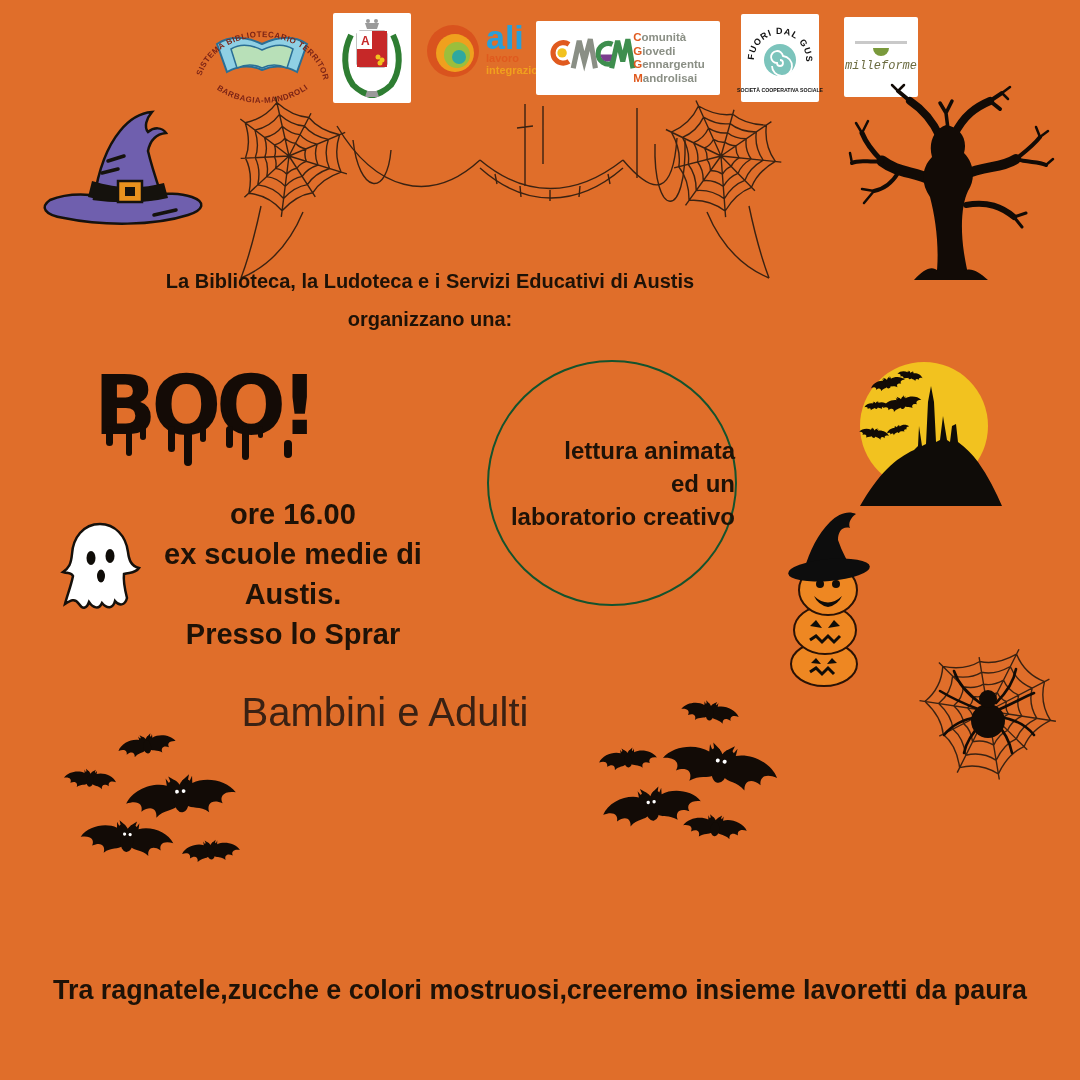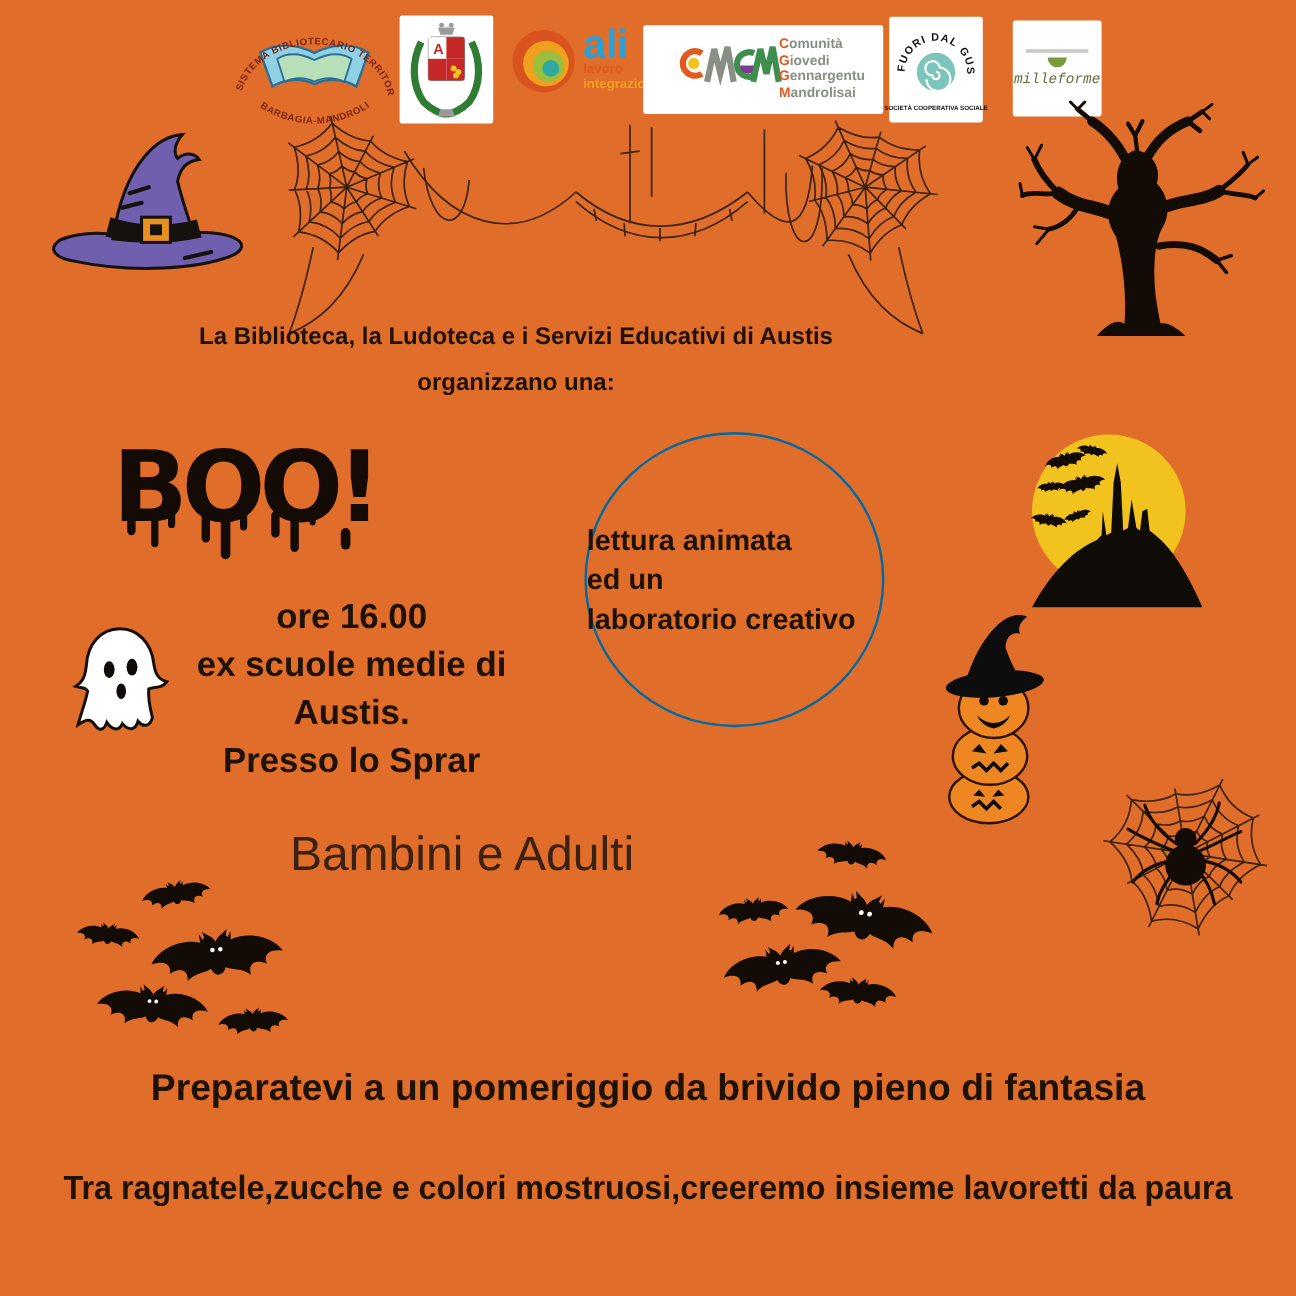--- a/index.html
+++ b/index.html
@@ -7,29 +7,29 @@
     position:relative;width:1080px;height:1080px;overflow:hidden;
     background:#E06E2A;font-family:"Liberation Sans",sans-serif;color:#1e1207;
   }
   .abs{position:absolute;}
   svg{display:block;overflow:visible;}
   .whitebox{background:#fff;border-radius:2px;display:flex;flex-direction:column;align-items:center;justify-content:center;}
   
   .heading{top:262px;left:0;width:860px;text-align:center;font-weight:bold;font-size:20px;line-height:38px;}
   .event-block{top:494px;left:113px;width:360px;text-align:center;font-weight:bold;font-size:29px;line-height:40px;}
   .badge-circle{
-    top:360px;left:487px;width:246px;height:242px;border:2px solid #0369a1;border-radius:50%;
-    display:flex;flex-direction:column;align-items:flex-start;justify-content:center;
+    top:360px;left:487px;width:246px;height:242px;border:2px solid #14532d;border-radius:50%;
+    display:flex;flex-direction:column;align-items:flex-end;justify-content:center;
     font-weight:bold;font-size:24px;line-height:33px;text-align:center;
   }
   .audience{top:690px;left:165px;width:440px;text-align:center;font-size:40px;font-weight:400;color:#3a2113;}
   .footer1{top:889px;left:0;width:1080px;text-align:center;font-weight:bold;font-size:31px;}
   .footer2{top:974px;left:0;width:1080px;text-align:center;font-weight:bold;font-size:28px;transform:scaleX(0.96);}
   
-  .logo-cmgm{left:536px;top:21px;width:184px;height:74px;flex-direction:row;gap:0;padding-left:16px;}
+  .logo-cmgm{left:536px;top:21px;width:184px;height:74px;flex-direction:row;gap:0;}
   .cmgm-words{display:flex;flex-direction:column;justify-content:center;}
   .cmgm-word{display:block;font-size:11.5px;font-weight:bold;color:#8a8f85;line-height:13.5px;}
   .cmgm-word::first-letter{color:#E05A1E;}
   .mf-title{font-family:Liberation Mono, monospace;font-style:italic;font-size:12px;color:#6b6b40;}
   .mf-bar{width:52px;height:3px;background:#c9c9c9;margin-bottom:4px;}
   .mf-dish{width:16px;height:8px;background:#7a9a3c;border-radius:0 0 8px 8px;margin-bottom:3px;}
 </style>
 </head>
 <body>
 
@@ -287,16 +287,15 @@
         <path d="M78,58 C90,46 96,36 98,24"></path>
         <path d="M82,64 C96,58 106,52 116,48"></path>
         <path d="M82,72 C96,74 108,80 116,90"></path>
         <path d="M78,78 C88,88 92,98 94,108"></path>
       </g>
       <circle cx="70" cy="76" r="17" fill="#120b06"></circle>
       <circle cx="70" cy="54" r="9" fill="#120b06"></circle>
     </g>
   </svg>
 
-  <div class="abs footer1">Preparatevi a un pomeriggio da brivido pieno di fantasia</div>
   <div class="abs footer2">Tra ragnatele,zucche e colori mostruosi,creeremo insieme lavoretti da paura</div>
 
 </div>
 
 </body></html>

